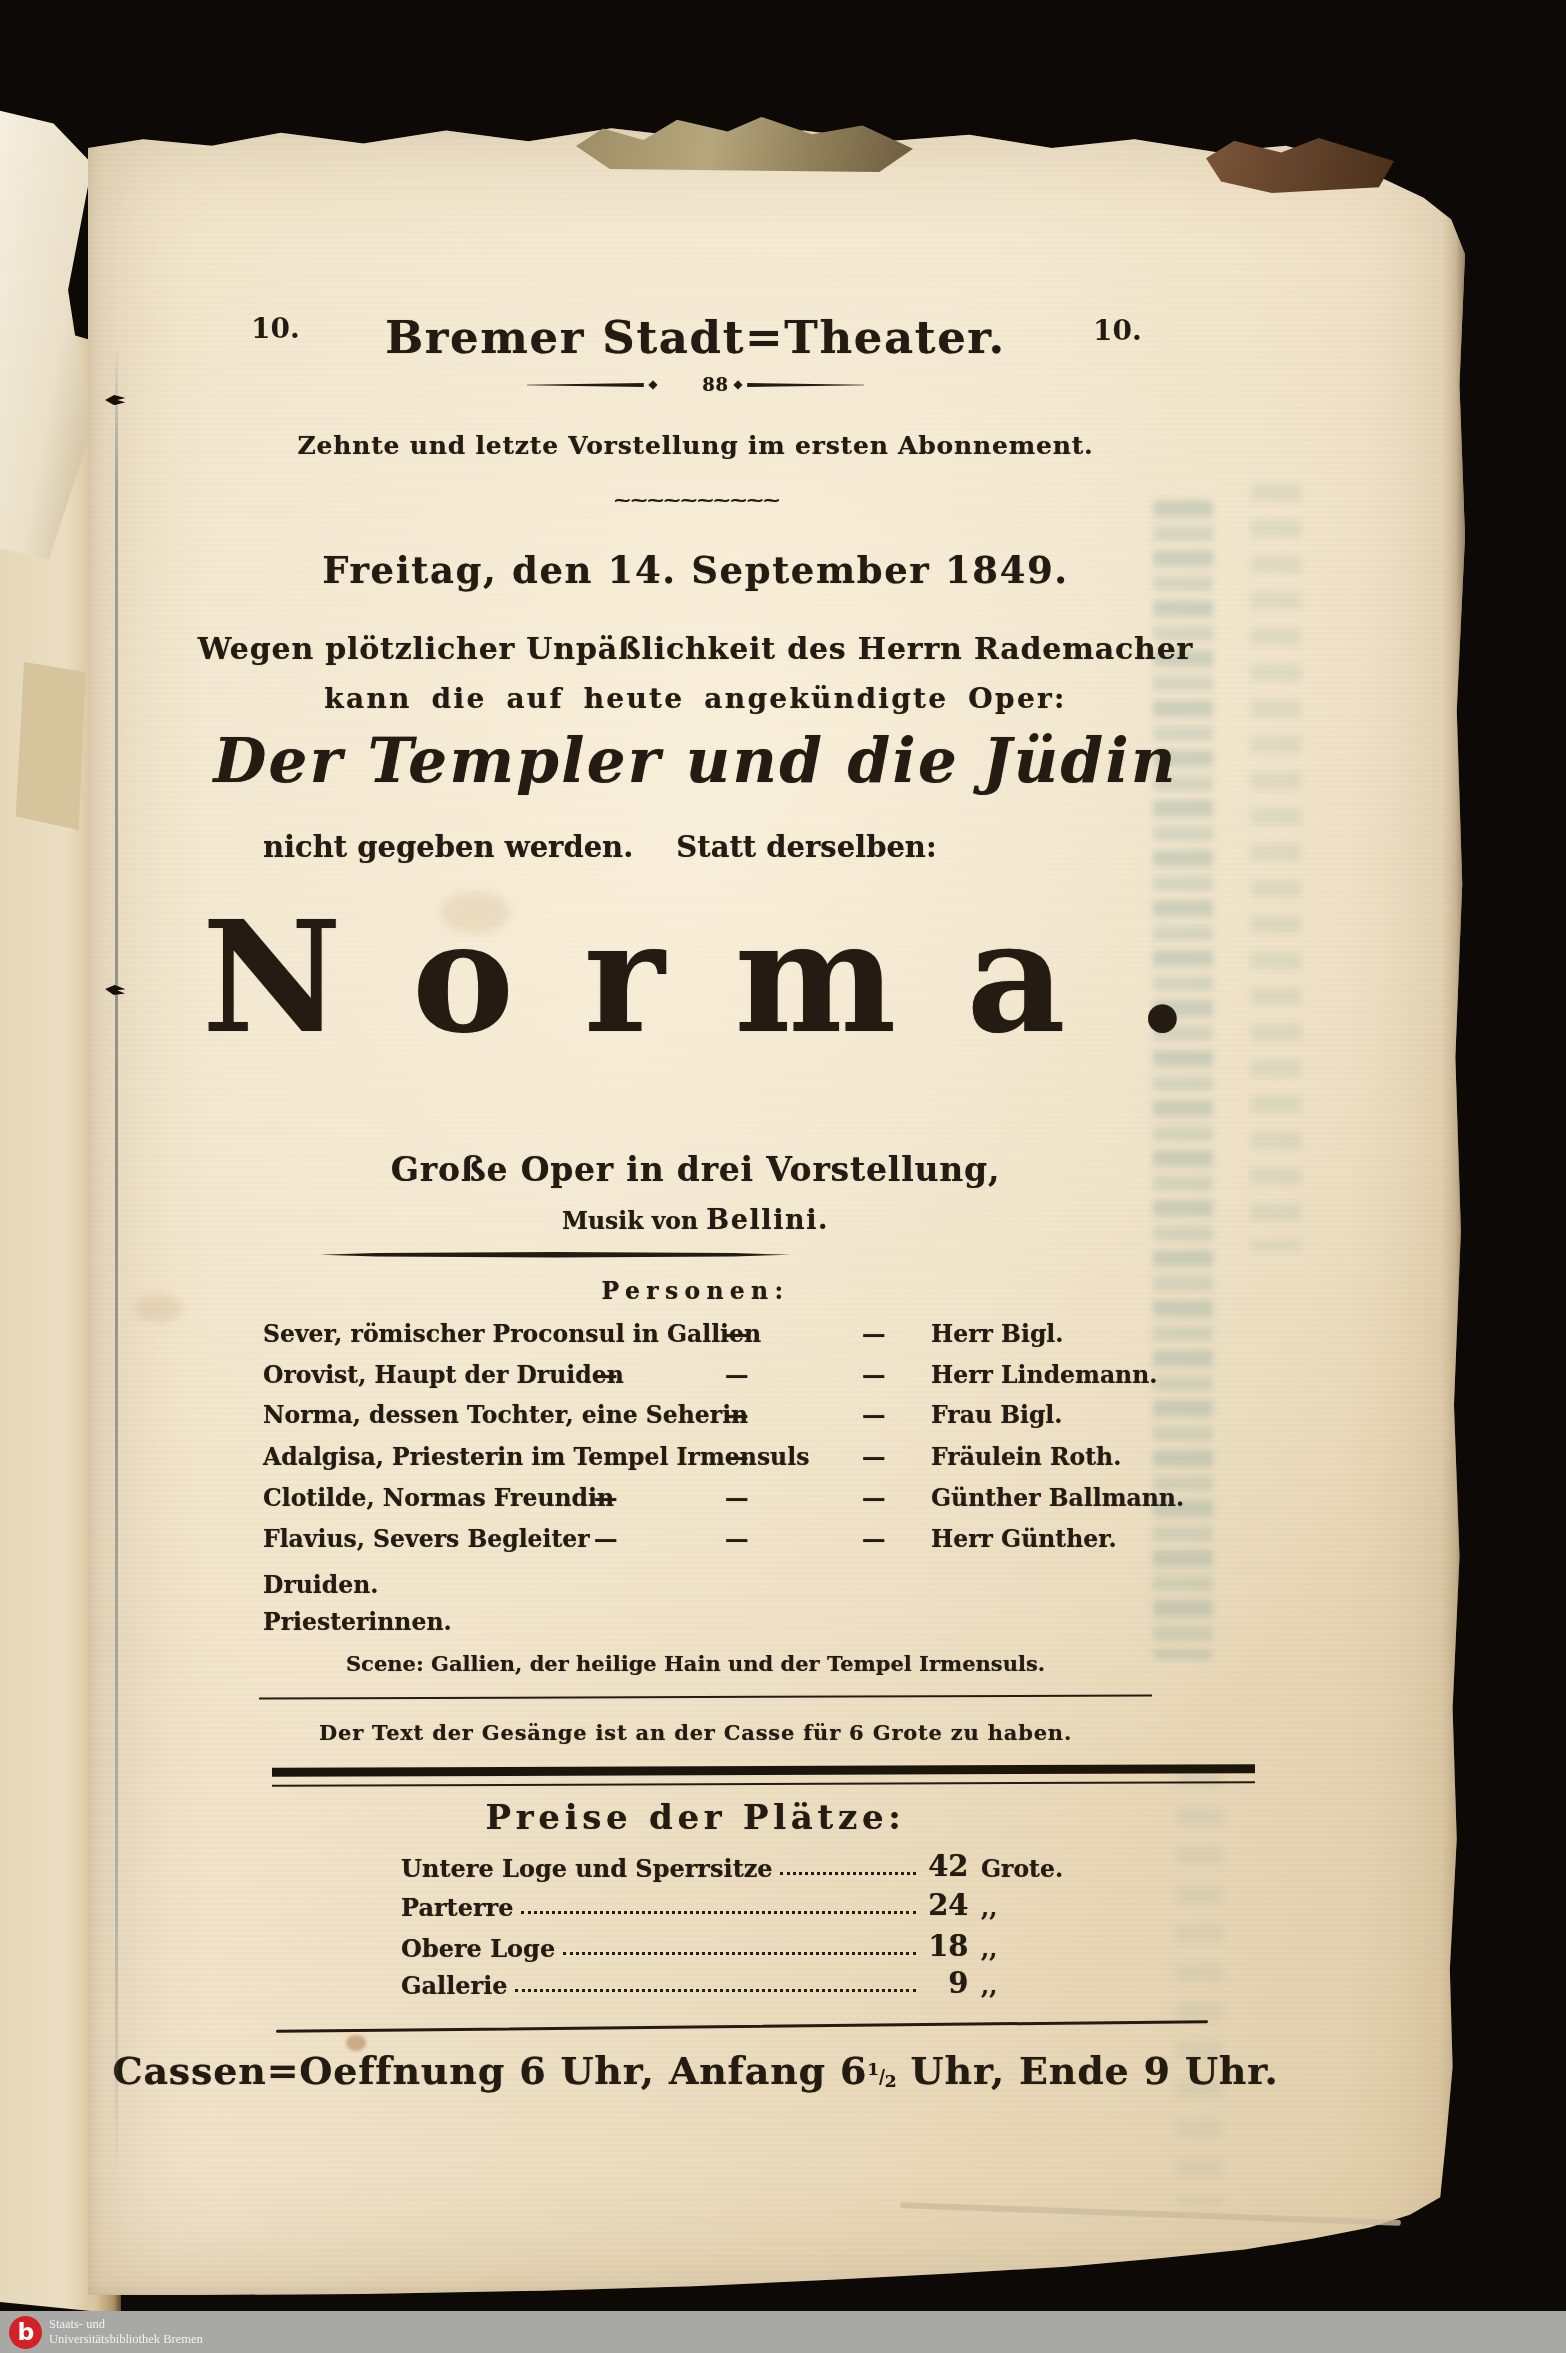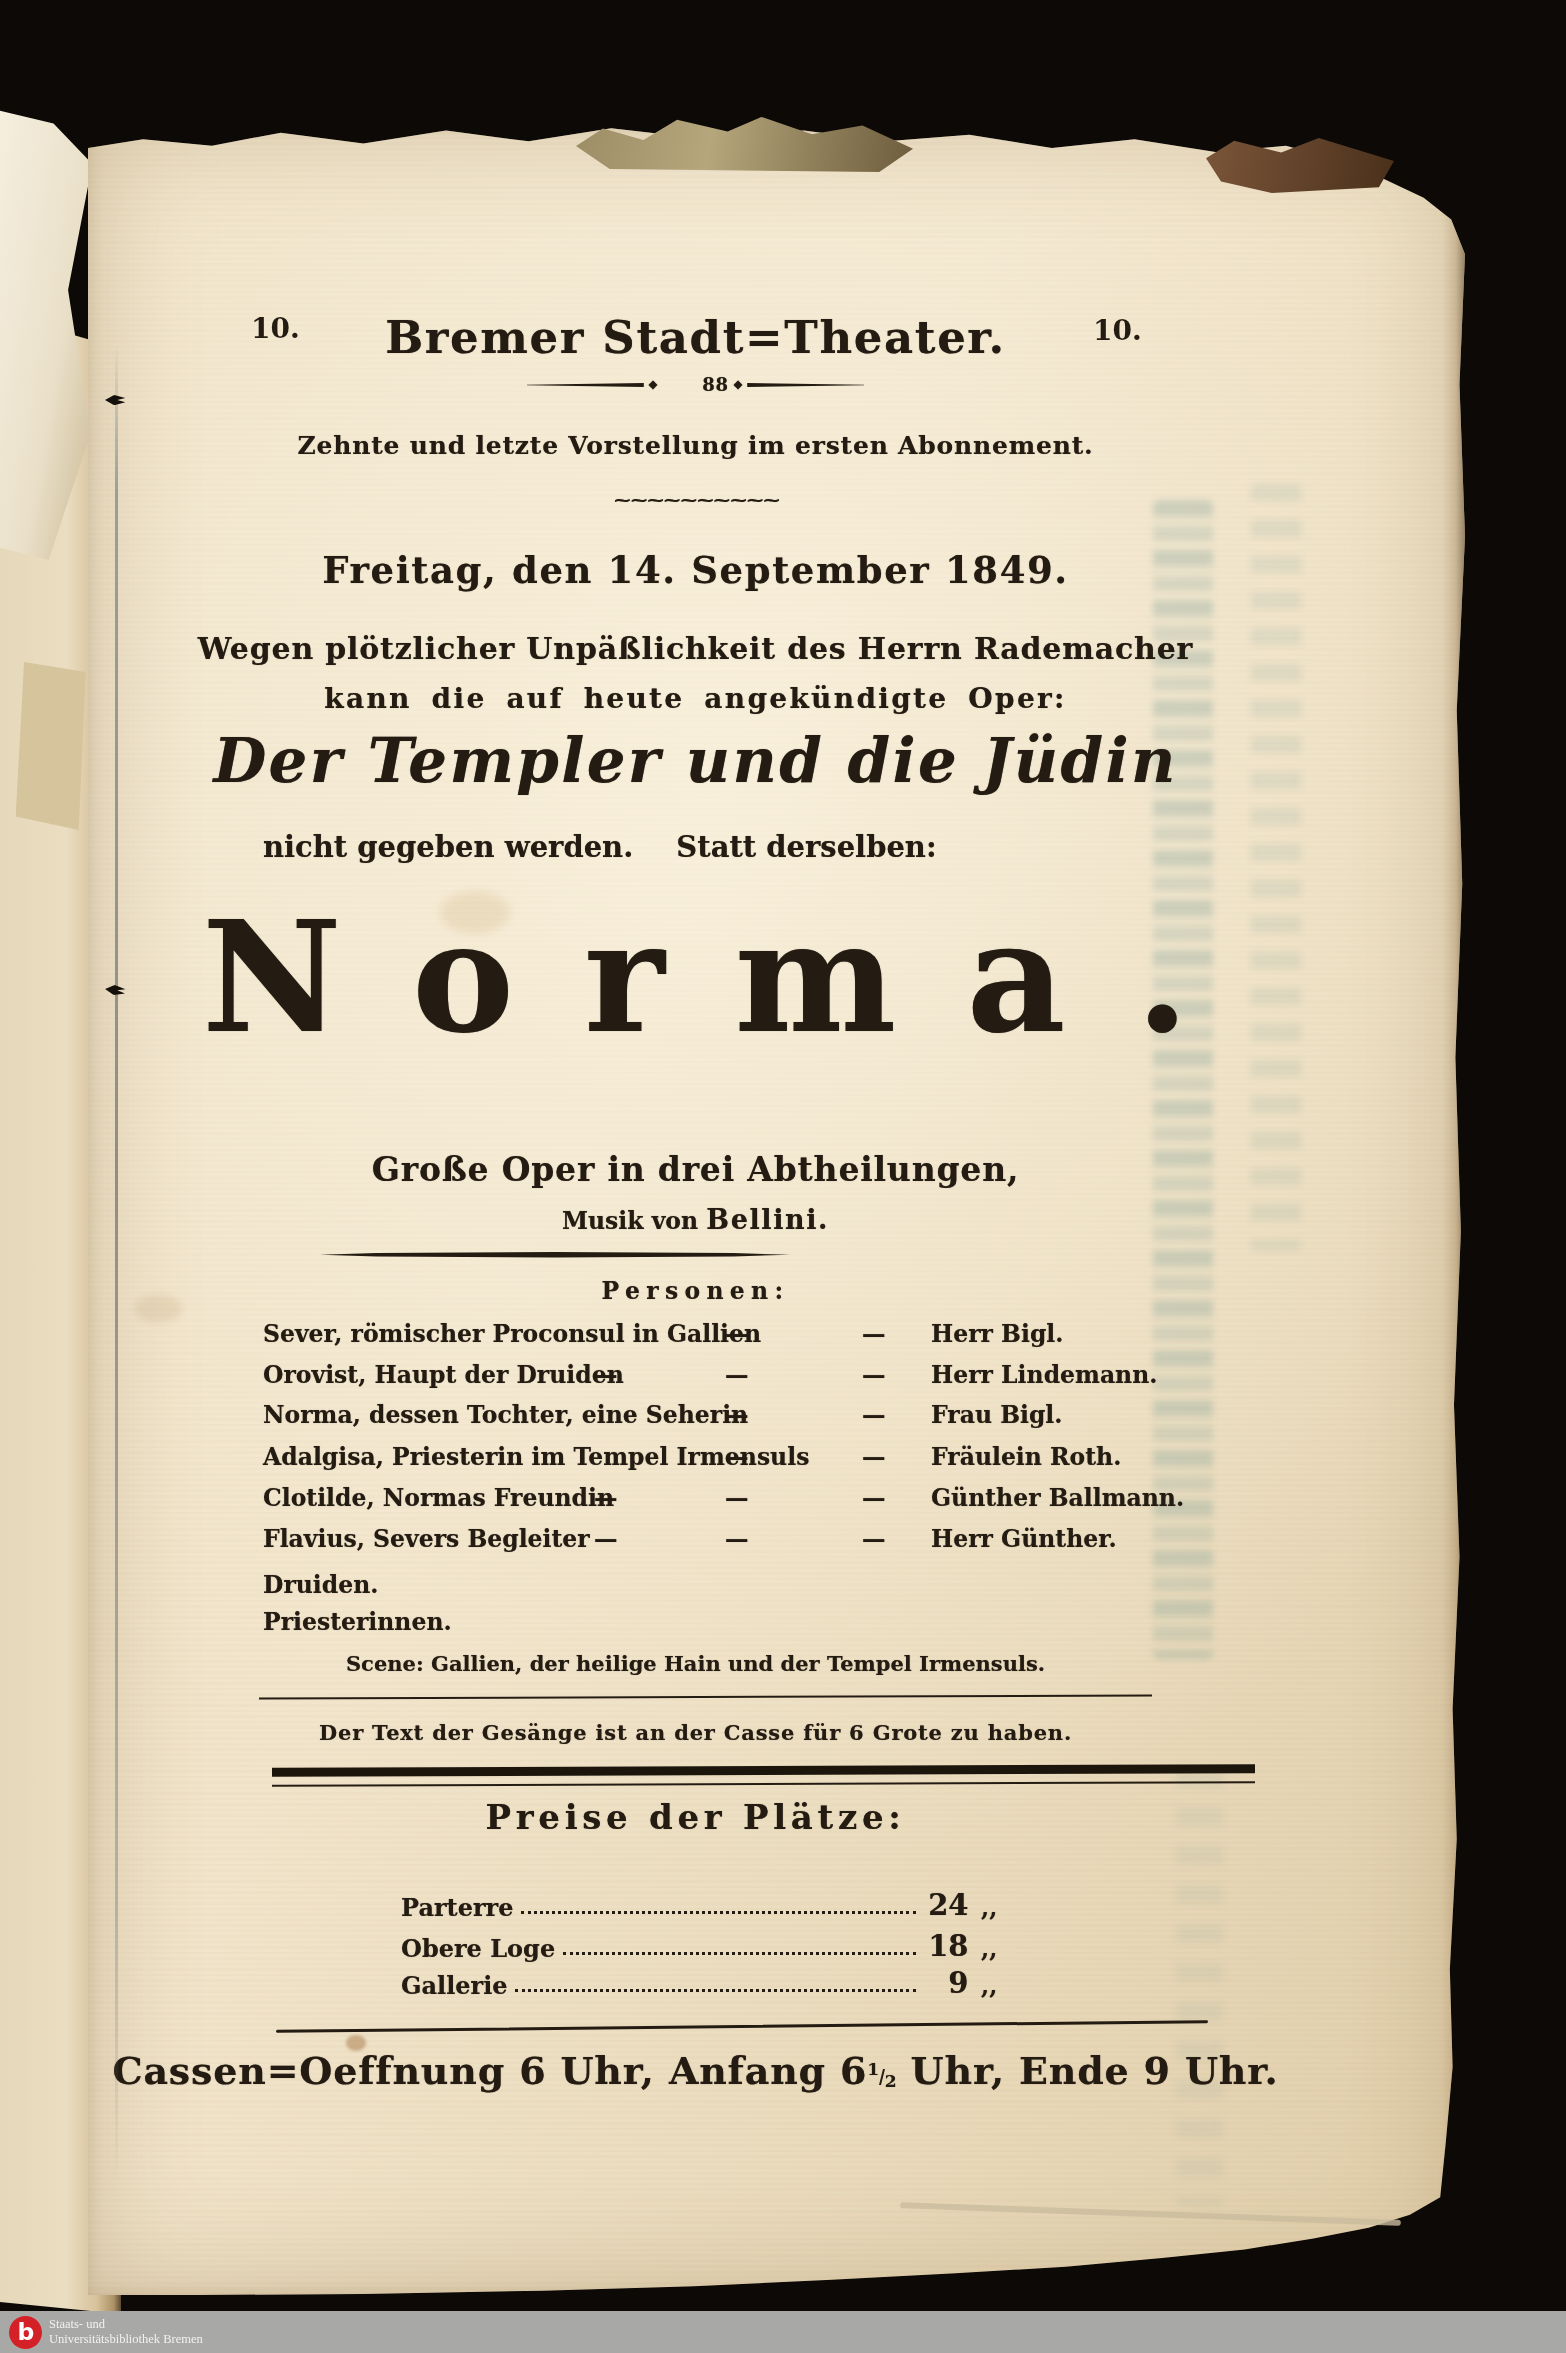--- a/index.html
+++ b/index.html
@@ -158,21 +158,21 @@
 
       <div class="c date-line">Freitag, den 14. September 1849.</div>
 
       <div class="c wegen1">Wegen plötzlicher Unpäßlichkeit des Herrn Rademacher</div>
       <div class="c wegen2">kann die auf heute angekündigte Oper:</div>
 
       <div class="c cancelled">Der Templer und die Jüdin</div>
 
       <div class="c norma">Norma.</div>
 
-      <div class="c genre">Große Oper in drei Abtheilungen,</div>
+      <div class="c genre">Große Oper in drei Vorstellung,</div>
 
       <div class="c musik"><span>Musik von </span><span class="composer">Bellini.</span></div>
 
       <div class="c personen">Personen:</div>
 
       <div class="c scene">Scene: Gallien, der heilige Hain und der Tempel Irmensuls.</div>
 
       <div class="c gesaenge">Der Text der Gesänge ist an der Casse für 6 Grote zu haben.</div>
 
       <div class="c preise">Preise der Plätze:</div>
@@ -227,20 +227,26 @@
       <span class="role">Druiden.</span>
     </div>
     <div class="cast-row" style="top:1484px;">
       <span class="role">Priesterinnen.</span>
     </div>
 
     <div class="rule-a"></div>
     <div class="rule-thick"></div>
     <div class="rule-thin2"></div>
 
+    <div class="price-row" style="top:1723px;">
+      <span class="plabel">Untere Loge und Sperrsitze</span>
+      <span class="dots"></span>
+      <span class="pval">42</span>
+      <span class="punit">Grote.</span>
+    </div>
     <div class="price-row" style="top:1762px;">
       <span class="plabel">Parterre</span>
       <span class="dots"></span>
       <span class="pval">24</span>
       <span class="punit">,,</span>
     </div>
     <div class="price-row" style="top:1803px;">
       <span class="plabel">Obere Loge</span>
       <span class="dots"></span>
       <span class="pval">18</span>

